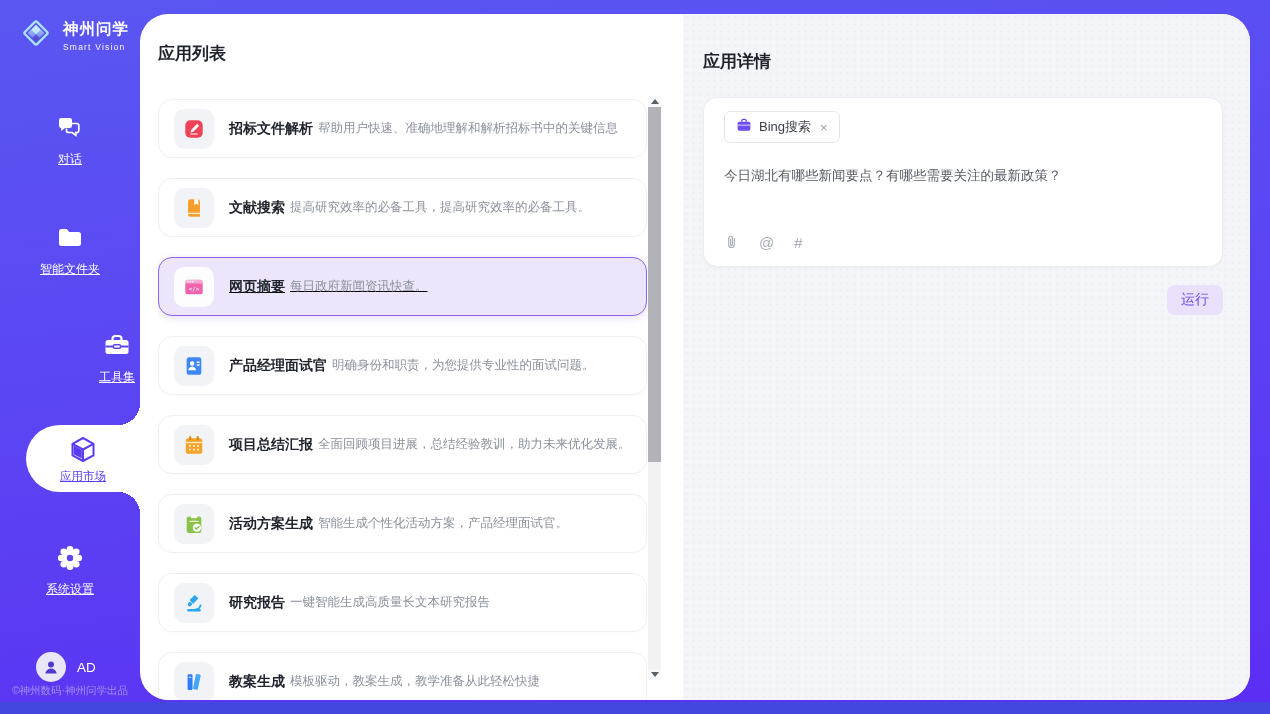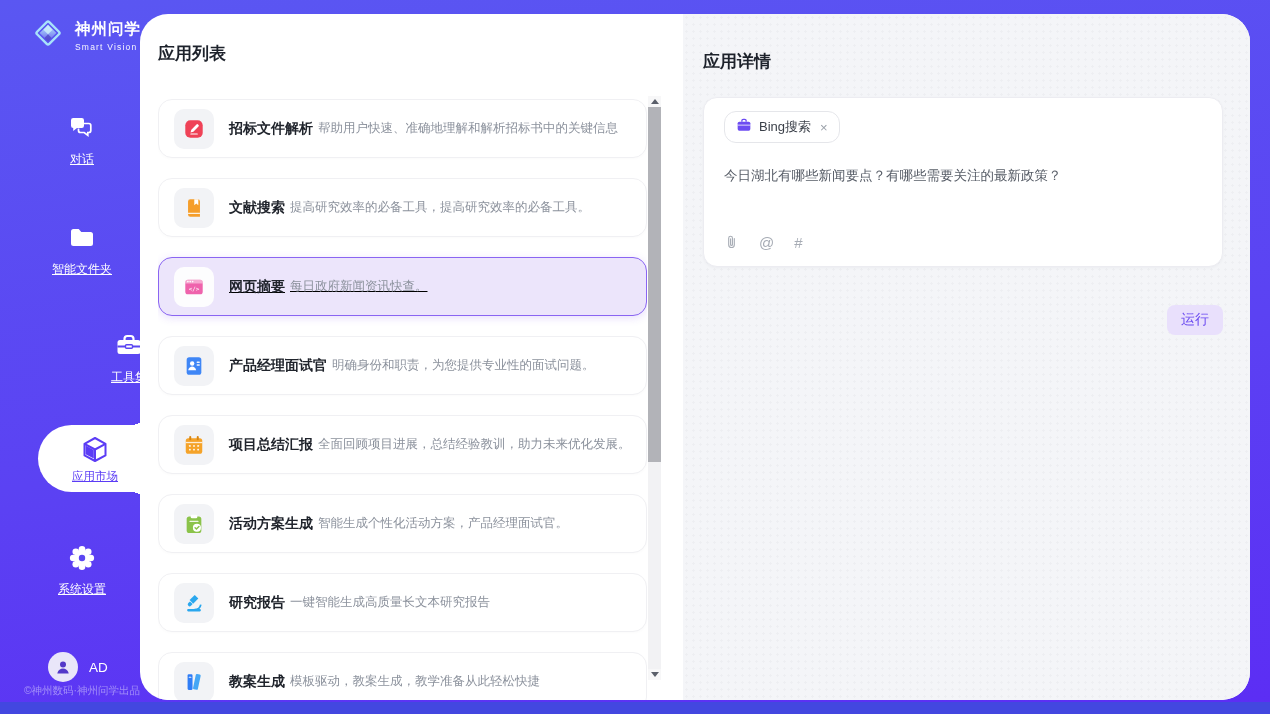--- a/index.html
+++ b/index.html
@@ -5,21 +5,21 @@
   html,body{margin:0;padding:0;}
   body{
     width:1270px;height:714px;position:relative;overflow:hidden;
     font-family:"Liberation Sans","DejaVu Sans",sans-serif;
     background:linear-gradient(172deg,#5a57f2 0%,#5b42f3 55%,#5c2df4 100%);
   }
   
   .bottom-strip{position:absolute;left:0;bottom:0;width:100%;height:12px;background:#4347e0;}
 
   
-  .sidebar{position:absolute;left:0;top:0;width:140px;height:714px;color:#fff;margin-left:12px;}
+  .sidebar{position:absolute;left:0;top:0;width:140px;height:714px;color:#fff;}
   .brand{position:absolute;top:13px;left:16px;display:flex;align-items:center;gap:7px;}
   .brand-name{font-size:15.5px;font-weight:bold;letter-spacing:1px;}
   .brand-tagline{font-size:8.5px;letter-spacing:.14em;margin-top:2px;opacity:.95;}
   .side-item{position:absolute;left:0;width:140px;display:flex;flex-direction:column;align-items:center;cursor:pointer;}
   .side-item .side-icon{height:32px;display:flex;align-items:center;justify-content:center;color:#fff;}
   .side-item .side-label{font-size:12px;margin-top:7px;color:#fff;text-decoration:underline;}
   .side-item .side-label.u{text-decoration:underline;}
   .side-item.active{left:auto;right:0;width:114px;height:67px;background:#fff;border-radius:34px 0 0 34px;justify-content:center;}
   .side-item.active .side-icon{color:#5b3cf5;}
   .side-item.active .side-label{color:#5b3cf5;margin-top:3px;font-size:11.5px;}
@@ -54,28 +54,28 @@
   .sb-arrow.down{bottom:0;}
   .sb-arrow .tri-up{width:0;height:0;border-left:4px solid transparent;border-right:4px solid transparent;border-bottom:5px solid #5a5f6a;}
   .sb-arrow .tri-down{width:0;height:0;border-left:4px solid transparent;border-right:4px solid transparent;border-top:5px solid #5a5f6a;}
   .sb-thumb{position:absolute;left:0;top:11px;width:13px;height:355px;background:#b2b3b8;cursor:grab;}
 
   .detail-pane{position:relative;flex:1;background:#f4f5f8;border-radius:0 28px 28px 0;padding:36px 28px 0 20px;box-sizing:border-box;
     background-image:radial-gradient(rgba(110,110,140,.05) 1px,transparent 1.2px);background-size:7px 7px;
     display:flex;flex-direction:column;}
   .detail-card{margin-top:24px;background:#fff;border:1px solid #ececf1;border-radius:14px;box-shadow:0 1px 3px rgba(20,20,40,.04);
     padding:13px 20px 15px;box-sizing:border-box;width:520px;}
-  .tool-tag{display:inline-flex;align-items:center;gap:7px;height:30px;padding:0 11px;border:1px solid #e5e6ea;border-radius:12px;background:#fff;cursor:default;}
+  .tool-tag{display:inline-flex;align-items:center;gap:7px;height:30px;padding:0 11px;border:1px solid #e5e6ea;border-radius:6px;background:#fff;cursor:default;}
   .tool-tag-label{font-size:13px;color:#3a3f48;}
   .tag-close{font-size:13px;color:#9aa0a9;margin-left:2px;cursor:pointer;}
   .query-text{margin-top:24px;font-size:13.5px;color:#565c66;min-height:20px;}
   .composer-icons{margin-top:46px;display:flex;align-items:center;gap:20px;color:#a7acb5;}
   .composer-icons .cicon{display:flex;align-items:center;justify-content:center;cursor:pointer;}
   .composer-icons .glyph{font-size:15px;color:#a7acb5;}
-  .run-btn{align-self:flex-end;margin-top:38px;border:none;background:#e9e0fc;color:#6a4af0;font-size:14px;
+  .run-btn{align-self:flex-end;margin-top:18px;border:none;background:#e9e0fc;color:#6a4af0;font-size:14px;
     padding:6px 14px;border-radius:8px;cursor:pointer;font-family:inherit;}
 </style>
 </head>
 <body>
 
 <div class="sidebar">
   <div class="brand">
     <span class="brand-logo" id="brand-logo"><svg width="40" height="40" viewBox="0 0 44 44">
           <defs>
             <linearGradient id="dg" x1="0" y1="0" x2="1" y2="1">

